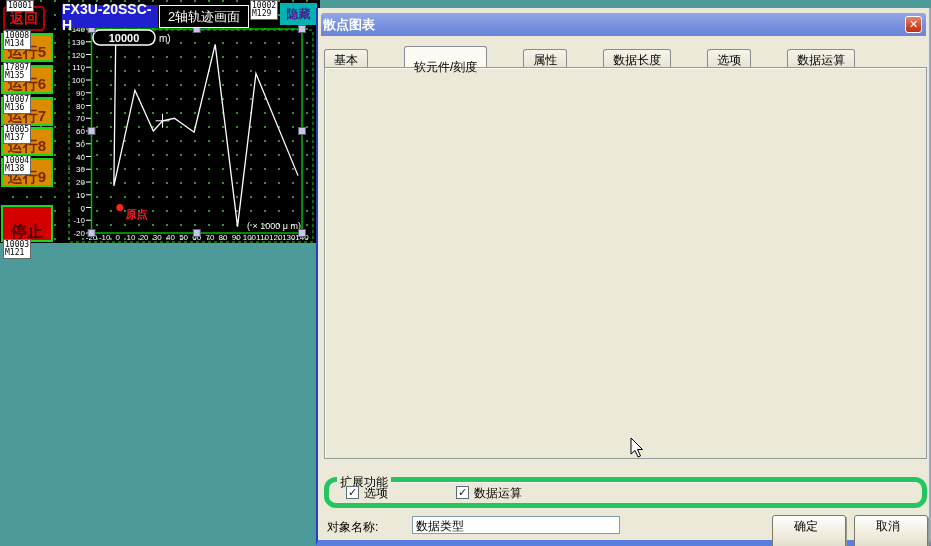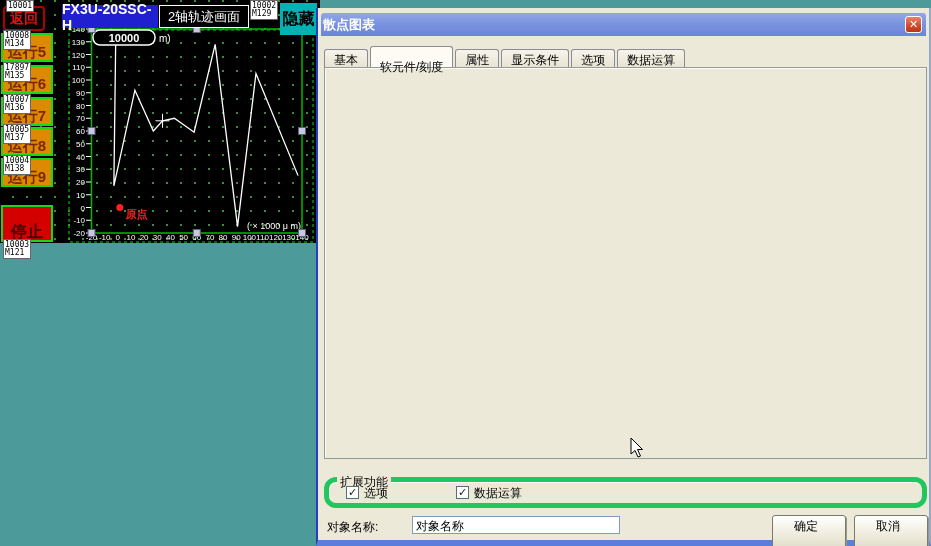--- a/index.html
+++ b/index.html
@@ -21,39 +21,39 @@
   #back-btn{position:absolute;left:3px;top:6px;width:42px;height:25px;background:#050505;
             border:2px solid #b00000;border-radius:4px;color:#e01010;font-weight:bold;
             font-size:14px;display:flex;align-items:center;justify-content:center;z-index:3;}
   #stop-btn{background:#d40000;color:#400000;font-size:16px;}
   #plc-title{position:absolute;left:62px;top:5px;width:96px;height:23px;background:#2020d0;
              color:#fff;font-size:14px;font-weight:bold;display:flex;align-items:center;
              justify-content:center;z-index:4;letter-spacing:0;}
   #page-title{position:absolute;left:159px;top:5px;width:90px;height:23px;background:#000;
               border:1px solid #fff;color:#fff;font-size:13px;display:flex;align-items:center;
               justify-content:center;z-index:4;}
-  #hide-btn{position:absolute;left:280px;top:3px;width:37px;height:32px;background:#00b2b2;
-            color:#000000;font-size:16px;font-weight:bold;display:flex;align-items:center;
+  #hide-btn{position:absolute;left:280px;top:3px;width:37px;height:22px;background:#00b2b2;
+            color:#4c1d95;font-size:12px;font-weight:bold;display:flex;align-items:center;
             justify-content:center;z-index:4;}
   #chart-svg{position:absolute;left:0;top:0;z-index:2;}
 
   
   #dialog{position:absolute;left:316px;top:8px;width:615px;height:538px;background:#ECE9D8;
           border-left:2px solid #2440b8;border-right:2px solid #9aa8c8;
           border-bottom:6px solid #5a7edc;z-index:10;}
   #titlebar{position:absolute;left:3px;top:5px;right:3px;height:23px;border-radius:3px 3px 0 0;
             background:linear-gradient(180deg,#93a7e6 0%,#7b94e0 45%,#6a84d8 100%);
             display:flex;align-items:center;color:#fff;font-weight:bold;font-size:13px;
             padding-left:2px;}
   #close-btn{position:absolute;right:4px;top:3px;width:17px;height:17px;border-radius:3px;
              background:linear-gradient(180deg,#e8836a 0%,#d4492a 60%,#b83418 100%);
              border:1px solid #fff;color:#fff;font-size:11px;font-weight:bold;line-height:15px;
              text-align:center;}
   
-  #tabstrip{position:absolute;left:6px;top:38px;height:21px;display:flex;align-items:flex-end;}
+  #tabstrip{position:absolute;left:6px;top:38px;height:21px;display:flex;align-items:flex-end;gap:34px;}
   .tab{height:18px;border:1px solid #898c95;border-bottom:none;border-radius:3px 3px 0 0;
        background:linear-gradient(180deg,#f6f4ea,#e8e4d4);padding:2px 9px 0 9px;font-size:12px;
        margin-right:2px;color:#000;}
   .tab.active{height:21px;background:#fdfbf4;position:relative;z-index:3;padding-top:12px;}
   #tabpane{position:absolute;left:6px;top:59px;width:603px;height:392px;background:#ECE9D8;
            border:1px solid #919b9c;box-shadow:inset 1px 1px 0 #fdfbf4;z-index:2;}
   
   .gb{position:absolute;border:5px solid #22c55e;border-radius:12px;
       box-shadow:inset 1px 1px 0 #fff;text-decoration:underline;}
   .gb-title{position:absolute;top:-8px;left:8px;background:#ECE9D8;padding:0 3px;font-size:12px;}
@@ -222,21 +222,21 @@
   <div id="dialog">
     <div id="titlebar">
       <span>散点图表</span>
       <div id="close-btn">✕</div>
     </div>
 
     <div id="tabstrip">
         <div class="tab">基本</div>
         <div class="tab active">软元件/刻度</div>
         <div class="tab">属性</div>
-        <div class="tab">显示条件</div>
+        <div class="tab">数据长度</div>
         <div class="tab">选项</div>
         <div class="tab">数据运算</div>
       </div>
     <div id="tabpane"></div>
 
     <div class="gb" style="left:27px;top:70px;width:415px;height:203px;">
       <div class="gb-title">软元件</div>
     </div>
     <div class="lbl" style="left:36px;top:82px;">数据长度:</div>
     <div class="radio" style="left:105px;top:84px;"></div>
@@ -410,21 +410,21 @@
 
     <div class="gb" style="left:6px;top:469px;width:603px;height:31px;">
       <div class="gb-title">扩展功能</div>
     </div>
     <div class="chk" style="left:28px;top:478px;">✓</div>
     <div class="lbl" style="left:46px;top:477px;">选项</div>
     <div class="chk" style="left:138px;top:478px;">✓</div>
     <div class="lbl" style="left:156px;top:477px;">数据运算</div>
 
     <div class="lbl" style="left:9px;top:511px;">对象名称:</div>
-    <div id="obj-name-input" style="left:94px;top:508px;width:208px;height:18px;">对象名称</div>
+    <div id="obj-name-input" style="left:94px;top:508px;width:208px;height:18px;">数据类型</div>
     <div class="pbtn" style="left:454px;top:507px;width:74px;">确定</div>
     <div class="pbtn" style="left:536px;top:507px;width:74px;">取消</div>
   </div>
 
   <svg id="cursor" width="16" height="22">
     <path d="M1,1 L1,17 L5,13.5 L8,20 L10.5,19 L7.5,12.5 L12.5,12.5 Z" fill="#fff" stroke="#000" stroke-width="1"></path>
   </svg>
 </div>
 
 </body></html>

